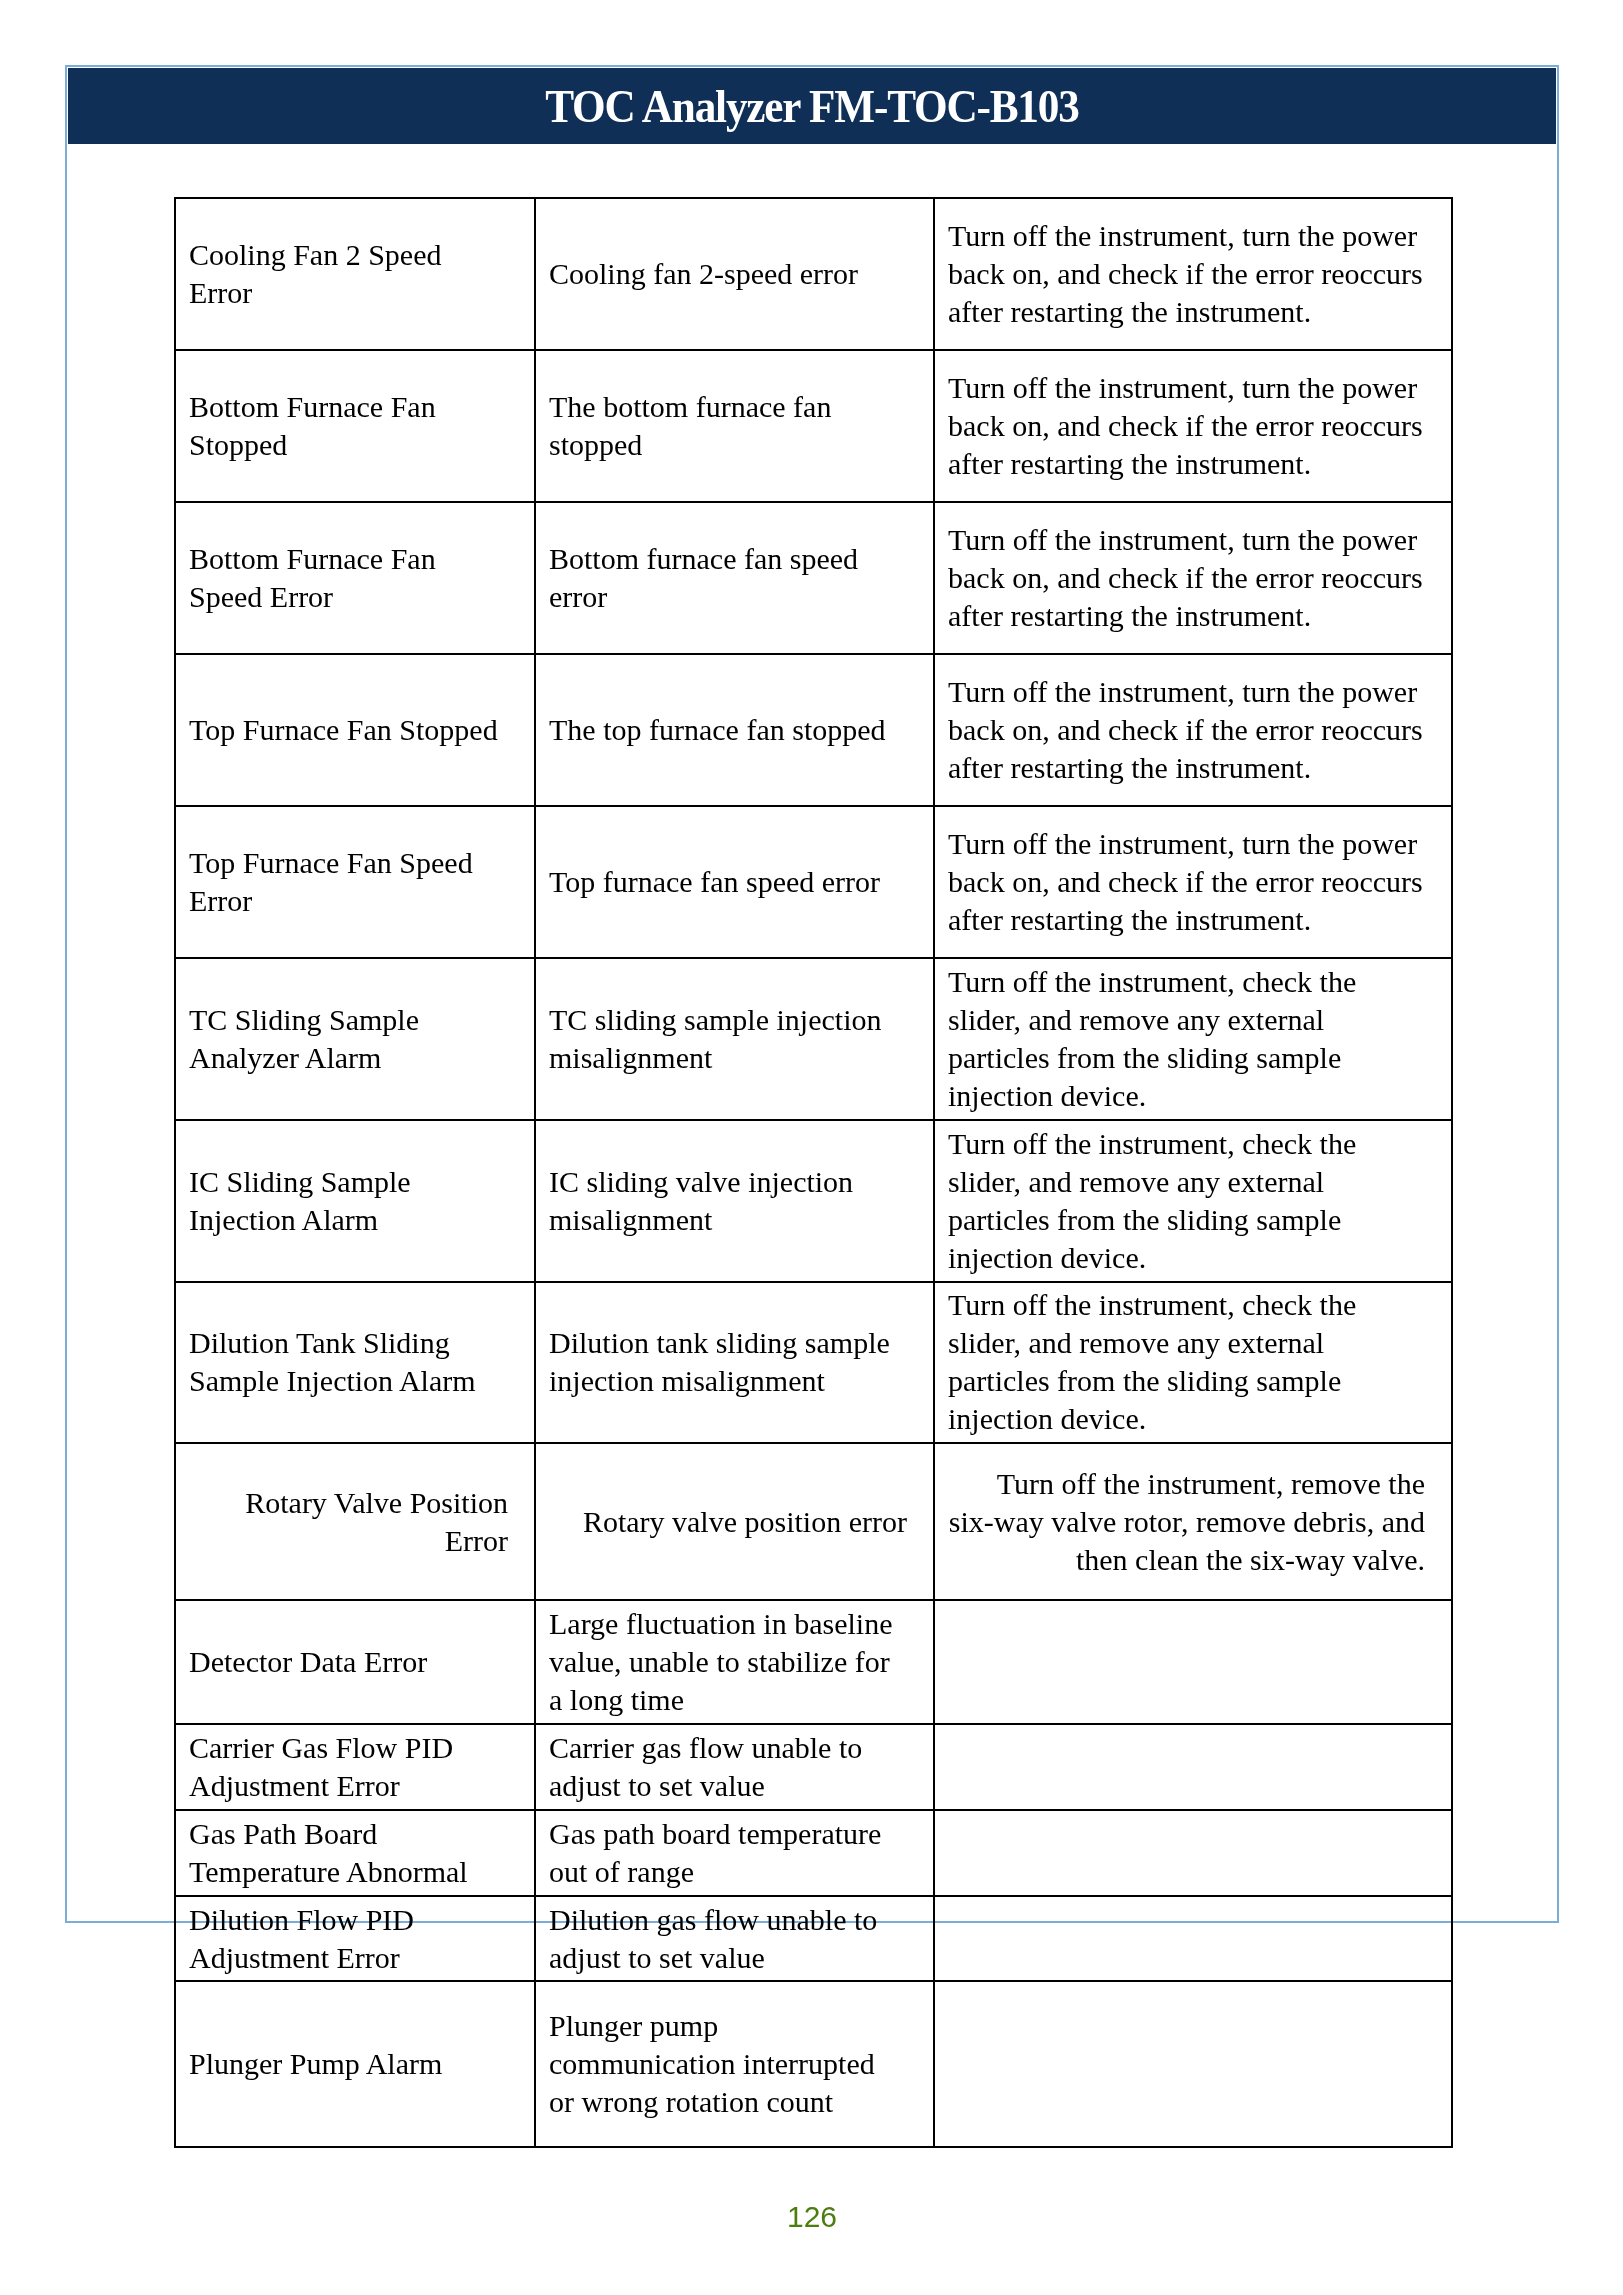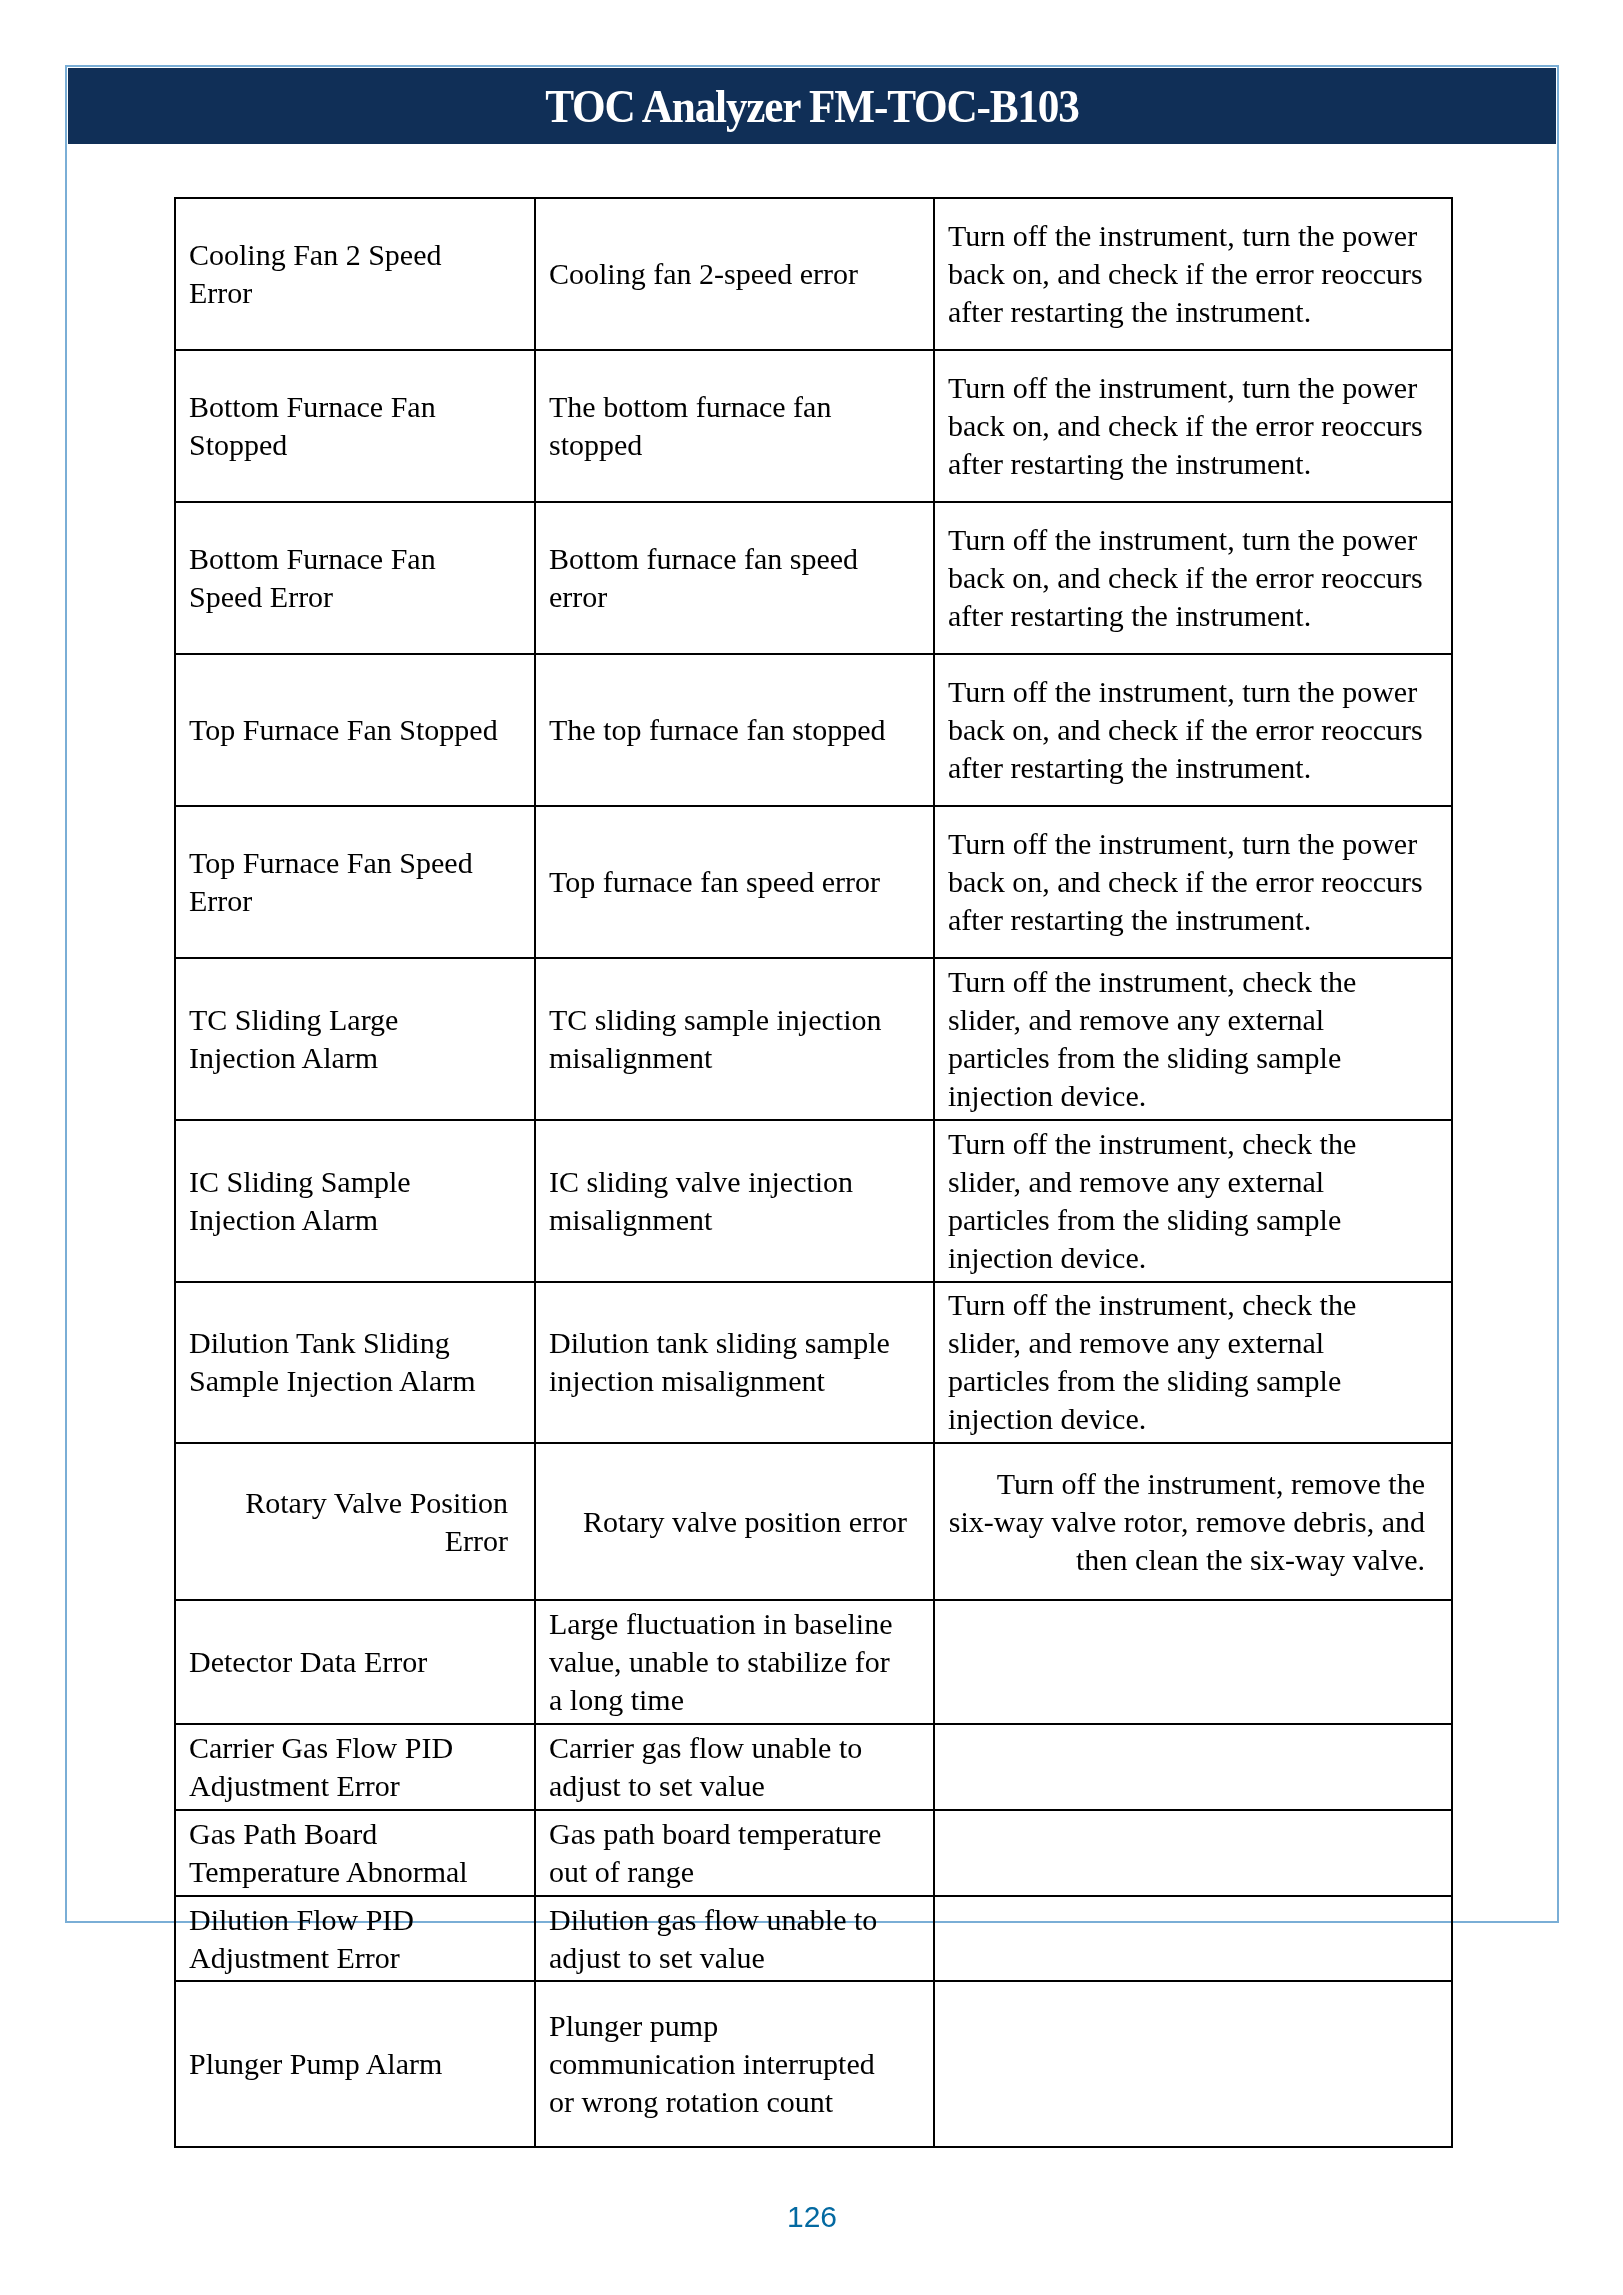--- a/index.html
+++ b/index.html
@@ -77,21 +77,21 @@
   .col-solution   { width: 518px; }
   .page-number {
     position: absolute;
     left: 0;
     width: 100%;
     top: 2135px;
     text-align: center;
     font-family: "Liberation Sans", "DejaVu Sans", sans-serif;
     font-size: 30px;
     line-height: 1;
-    color: #0369a1;
+    color: #4d7c0f;
   }
 </style>
 </head>
 <body>
 
 <div class="canvas">
   <div class="page-frame">
 
     <div class="header-bar">
       <div class="header-title">TOC Analyzer FM-TOC-B103</div>
@@ -124,21 +124,21 @@
     <td>Top Furnace Fan Stopped</td>
     <td>The top furnace fan stopped</td>
     <td>Turn off the instrument, turn the power back on, and check if the error reoccurs after restarting the instrument.</td>
   </tr>
             <tr style="height: 152px;">
     <td>Top Furnace Fan Speed Error</td>
     <td>Top furnace fan speed error</td>
     <td>Turn off the instrument, turn the power back on, and check if the error reoccurs after restarting the instrument.</td>
   </tr>
             <tr style="height: 152px;">
-    <td>TC Sliding Large Injection Alarm</td>
+    <td>TC Sliding Sample Analyzer Alarm</td>
     <td>TC sliding sample injection misalignment</td>
     <td>Turn off the instrument, check the slider, and remove any external particles from the sliding sample injection device.</td>
   </tr>
             <tr style="height: 152px;">
     <td>IC Sliding Sample Injection Alarm</td>
     <td>IC sliding valve injection misalignment</td>
     <td>Turn off the instrument, check the slider, and remove any external particles from the sliding sample injection device.</td>
   </tr>
             <tr style="height: 157px;">
     <td>Dilution Tank Sliding Sample Injection Alarm</td>

